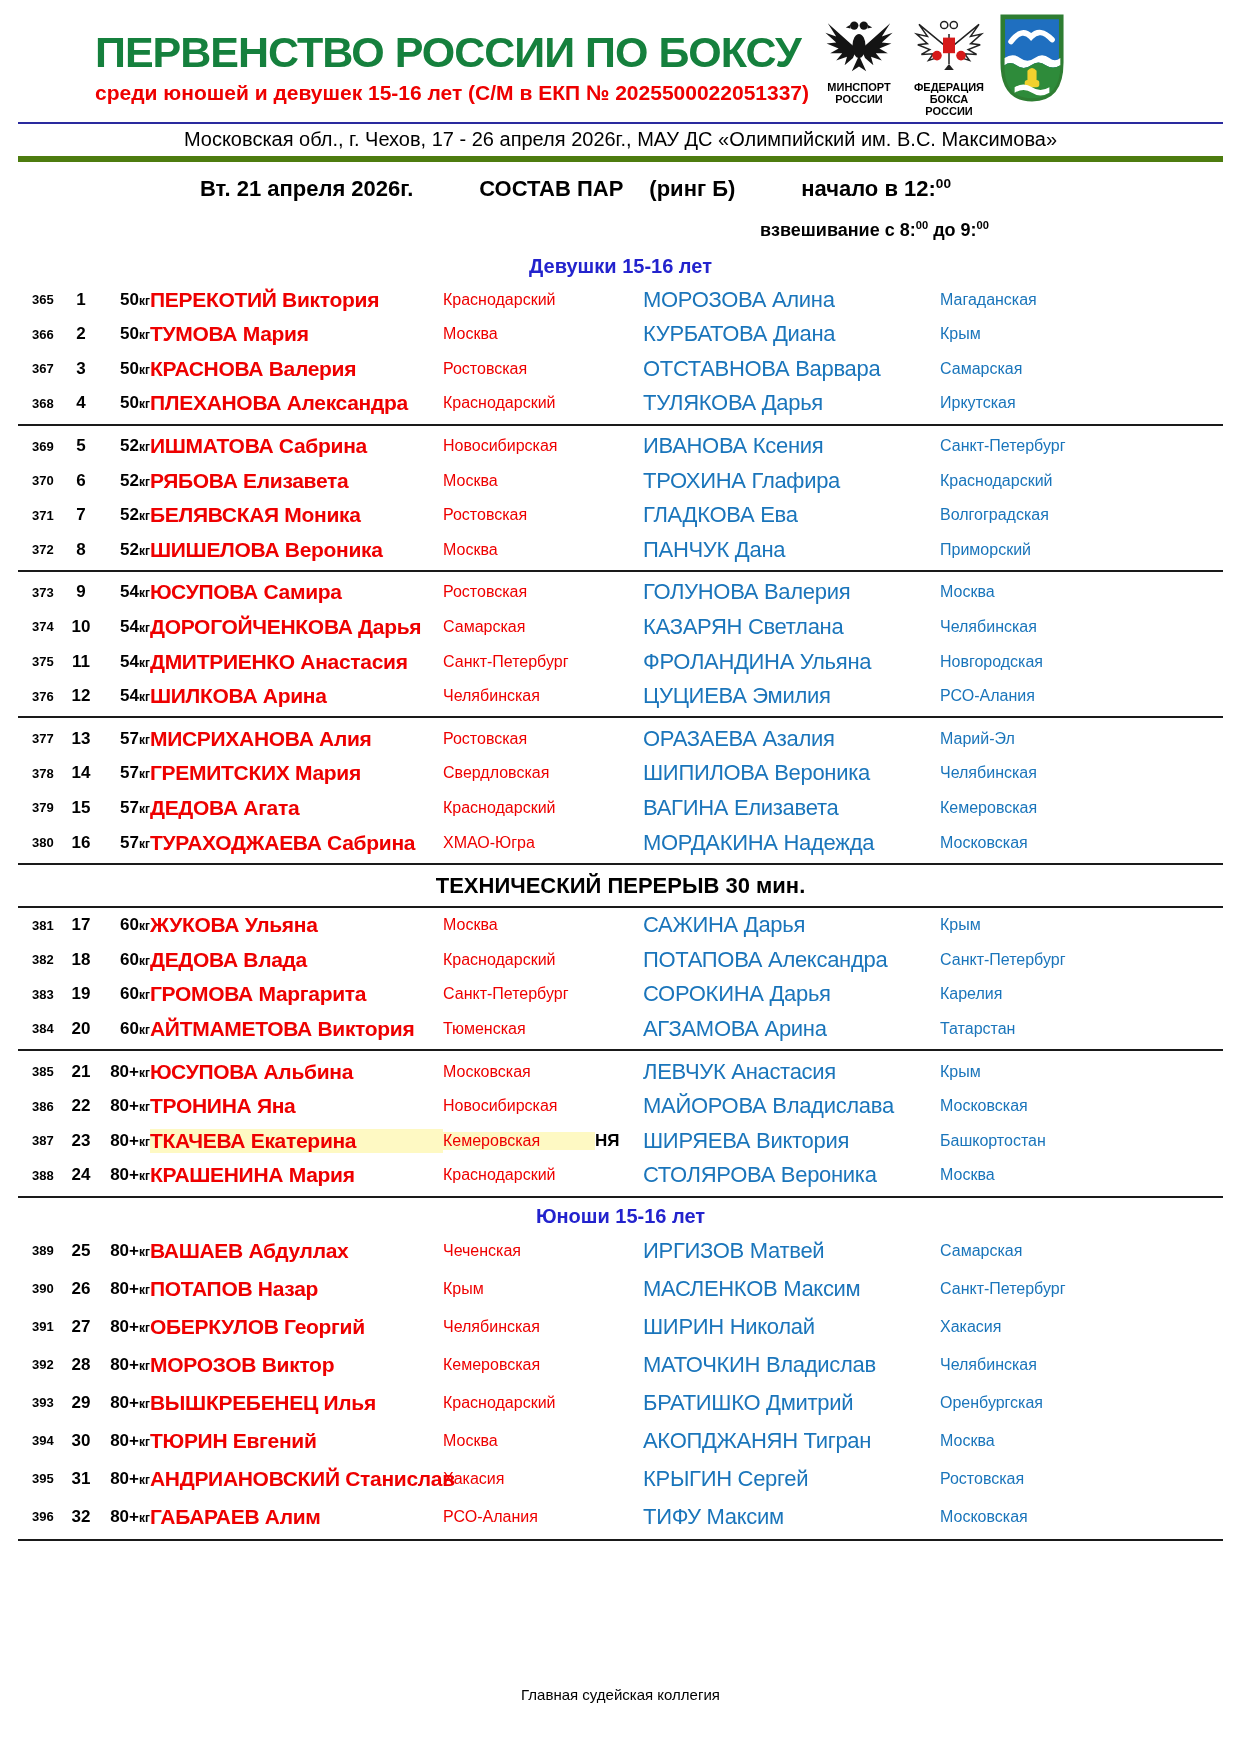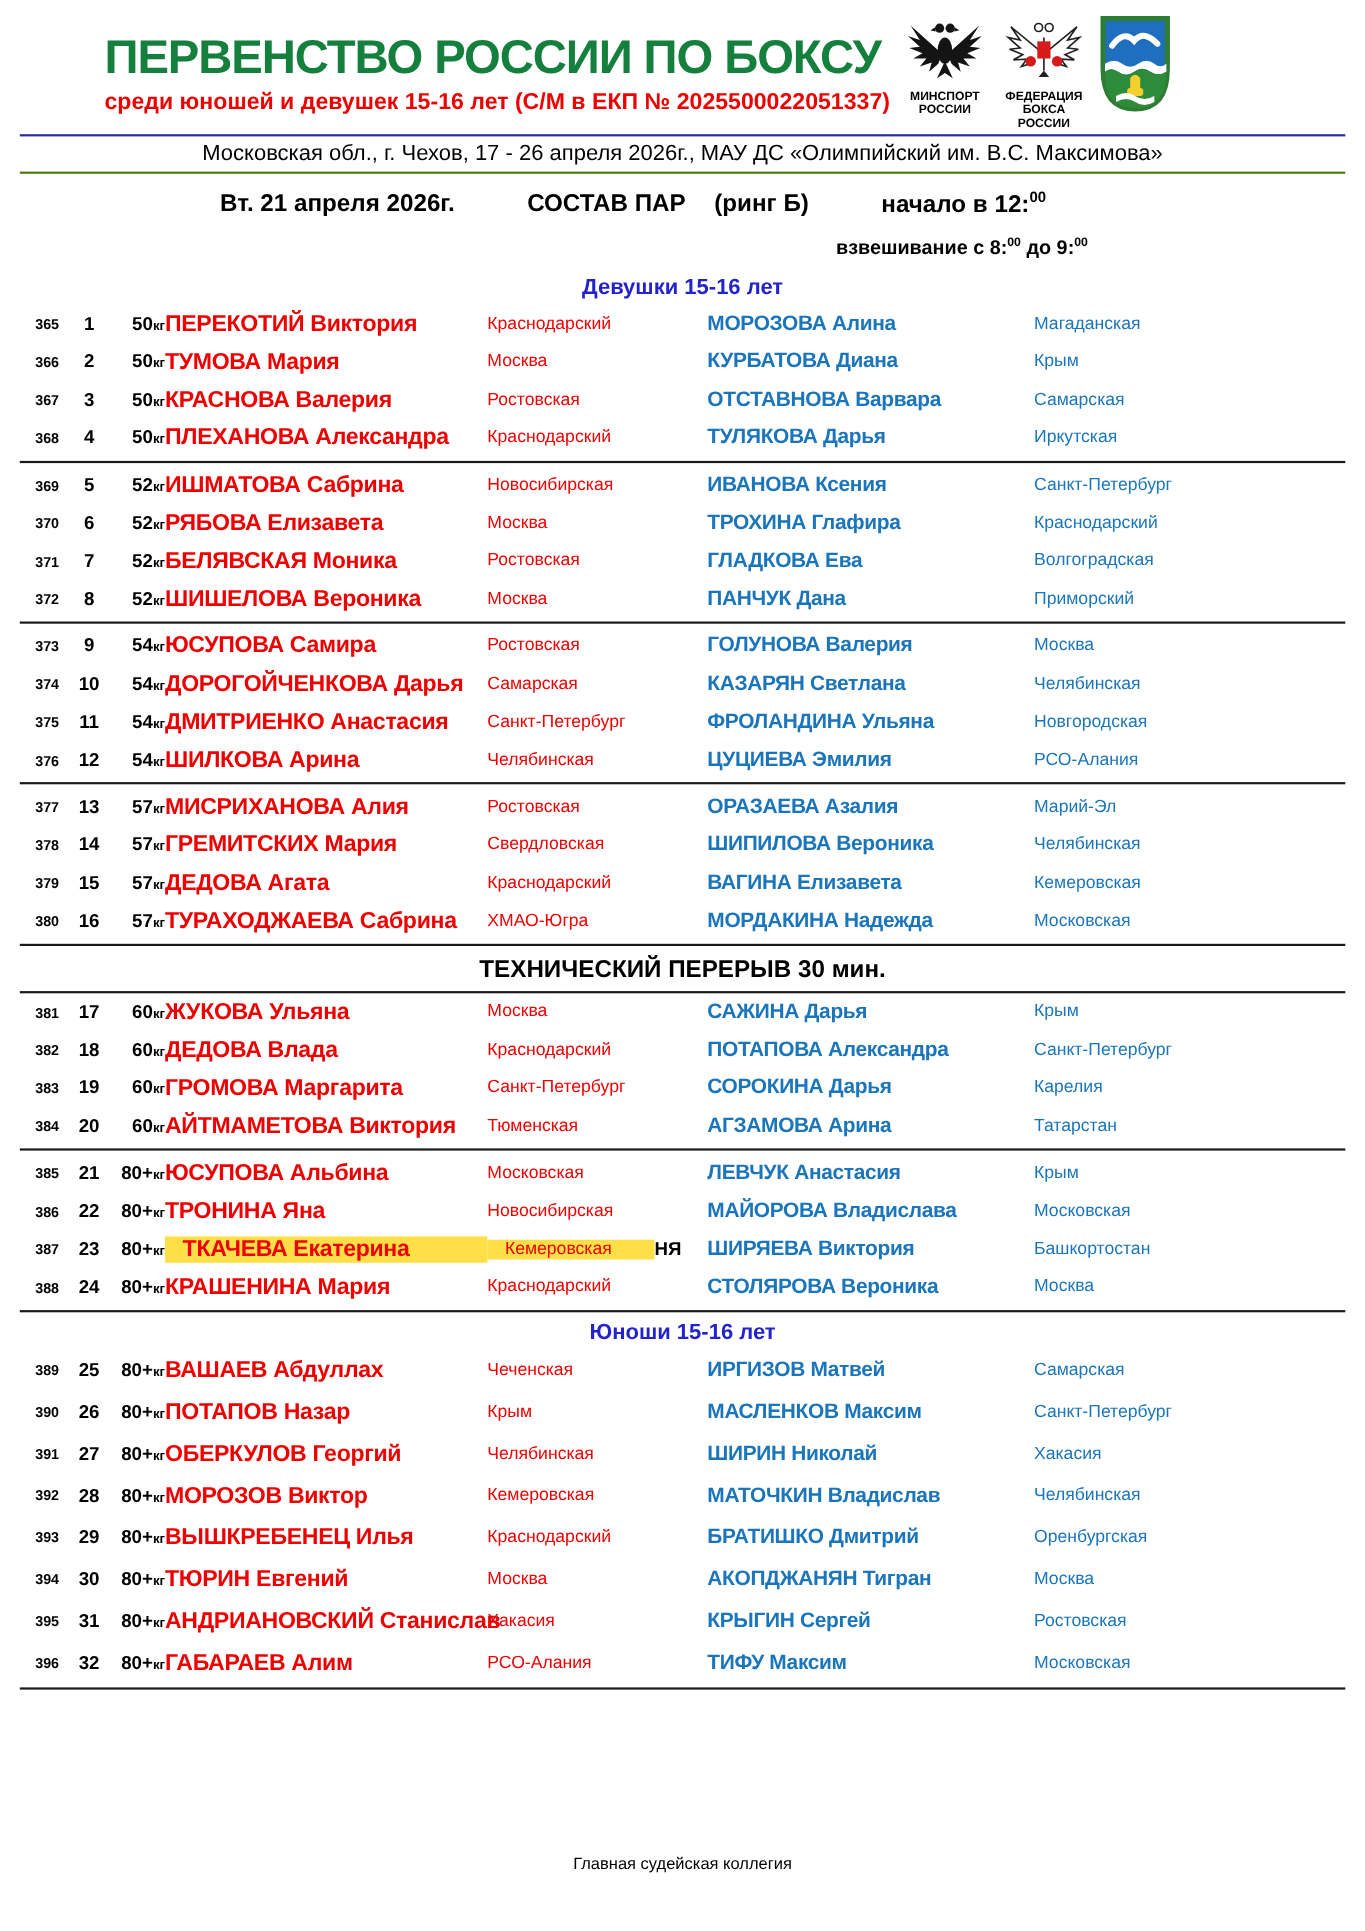--- a/index.html
+++ b/index.html
@@ -17,21 +17,21 @@
   }
   .sub-title{
     color:#ee0000;font-weight:bold;font-size:21px;margin-top:6px;white-space:nowrap;
   }
   .logo{position:absolute;text-align:center;}
   .logo-caption{font-size:11px;font-weight:bold;line-height:1.1;margin-top:1px;}
   .logo-minsport{left:818px;top:16px;width:82px;}
   .logo-fbr{left:908px;top:16px;width:82px;}
   .logo-coat{left:1000px;top:14px;width:64px;}
   .venue-line{
-    margin:0 18px;border-top:2px solid #2a2a9e;border-bottom:2px solid #4d7c0f;
+    margin:0 18px;border-top:2px solid #2a2a9e;border-bottom:6px solid #4d7c0f;
     text-align:center;font-size:20px;padding:4px 0 5px;
   }
   .date-line{
     display:flex;justify-content:space-between;align-items:flex-start;
     margin:14px 290px 17px 200px;font-size:22px;font-weight:bold;white-space:nowrap;
   }
   .date-line .gap{display:inline-block;width:26px;}
   sup{font-size:62%;}
   .weighin-line{
     text-align:right;padding-right:252px;font-size:18px;font-weight:bold;margin-top:3px;
@@ -49,23 +49,23 @@
   }
   .row.tall{height:38px;}
   .c{white-space:nowrap;overflow:visible;}
   .bout{font-size:13px;font-weight:bold;text-align:left;padding-left:2px;}
   .pair{font-size:17px;font-weight:bold;text-align:center;}
   .wt{font-size:17px;font-weight:bold;text-align:right;padding-left:8px;}
   .wt .unit{font-size:12px;}
   .rname{color:#ee0000;font-weight:bold;font-size:21px;letter-spacing:-0.3px;}
   .rreg{color:#ee0000;font-size:16px;}
   .note{font-size:17px;font-weight:bold;color:#000;}
-  .bname{color:#1a75bb;font-weight:bold;font-size:19px;letter-spacing:-0.3px;}
+  .bname{color:#1a75bb;font-weight:normal;font-size:22px;letter-spacing:-0.3px;}
   .breg{color:#1a75bb;font-size:16px;}
-  .hl{background:#fde047;padding-left:16px;}
+  .hl{background:#fef9c3;}
   .divider{border-top:2px solid #1a1a1a;margin:3px 18px;}
   .break-row{
     margin:0 18px;border-bottom:2px solid #1a1a1a;
     text-align:center;font-weight:bold;font-size:22px;padding:5px 0 7px;
   }
   
   .footer{
     position:absolute;left:0;right:0;bottom:52px;text-align:center;font-size:15px;
   }
 </style>

